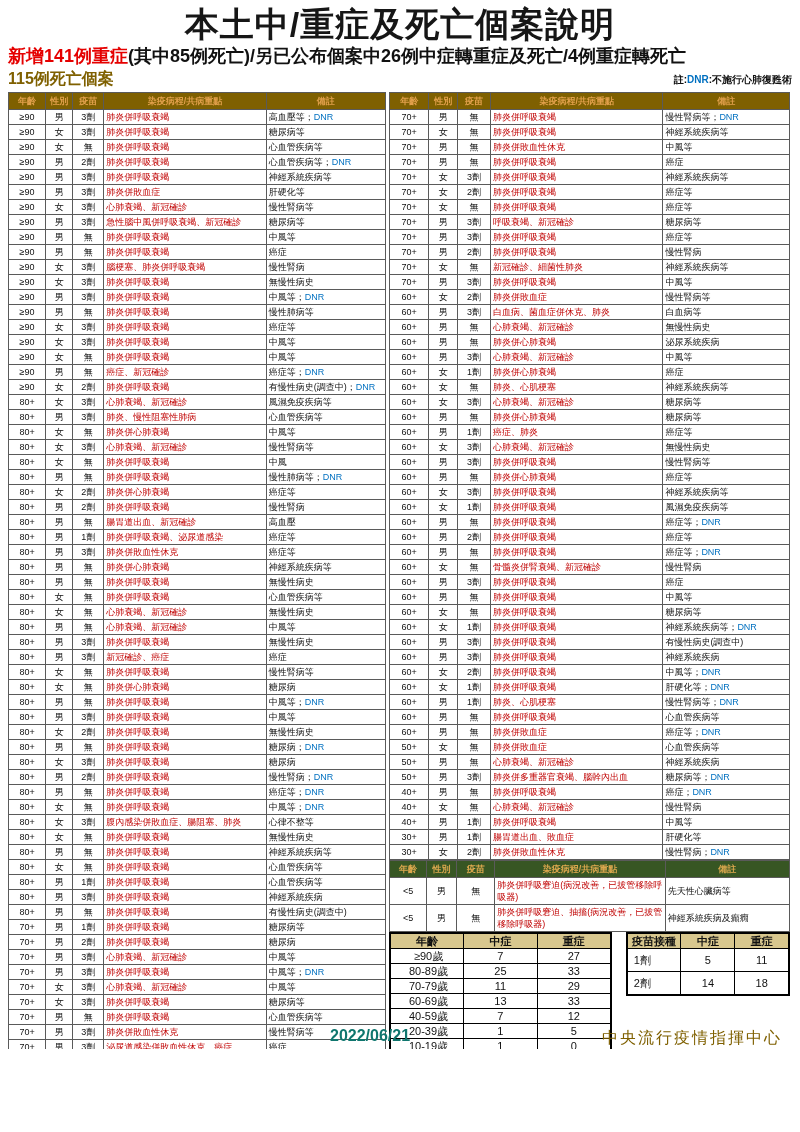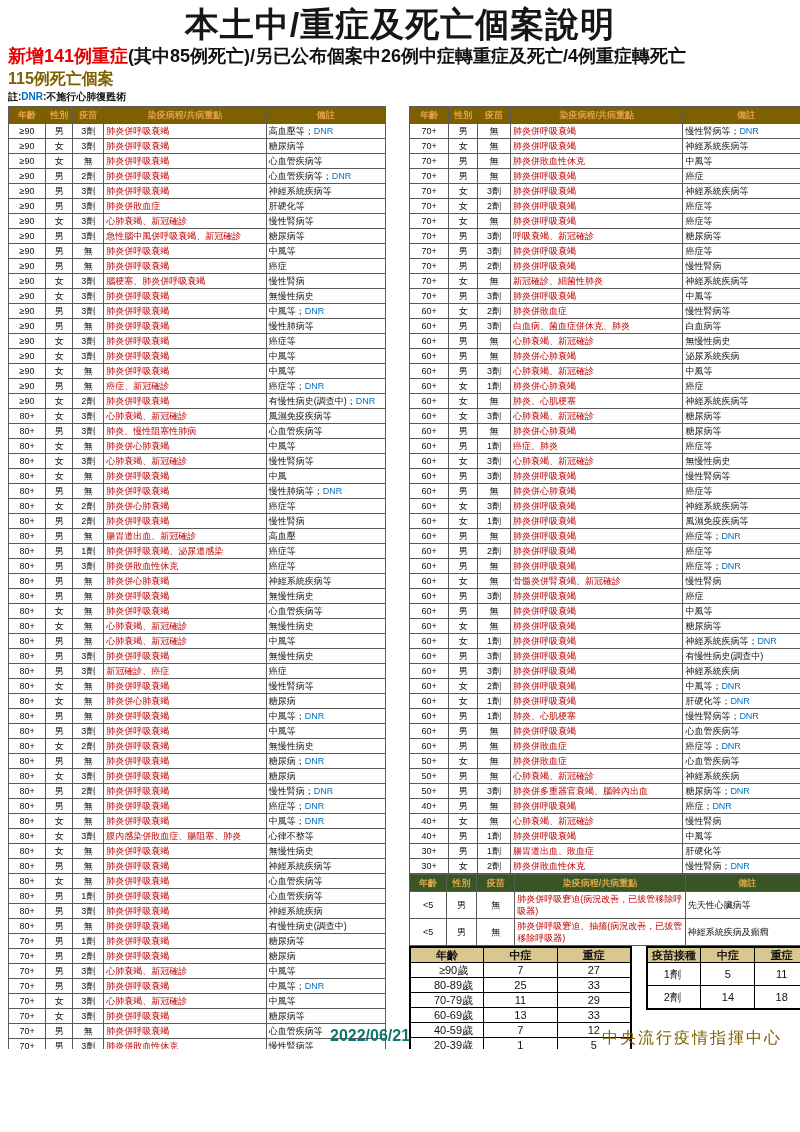--- a/index.html
+++ b/index.html
@@ -4,25 +4,25 @@
 <style>
   * { margin:0; padding:0; box-sizing:border-box; }
   html,body { width:800px; background:#ffffff; font-family:"Liberation Sans","DejaVu Sans",sans-serif; color:#111; }
   .page { width:800px; height:1049px; padding:4px 8px 2px 8px; position:relative; overflow:hidden; }
 
   .title { text-align:center; font-size:34px; font-weight:bold; color:#161616; letter-spacing:1px; line-height:40px; }
   .subtitle { font-size:18px; font-weight:bold; line-height:24px; white-space:nowrap; }
   .red { color:#e50000; }
   .blue, .dnr { color:#0070c0; }
 
-  .death-head-row { display:flex; justify-content:space-between; align-items:flex-start; margin:1px 0 2px 0;flex-direction:column; }
+  .death-head-row { display:flex; justify-content:space-between; align-items:center; margin:1px 0 2px 0; }
   .death-heading { font-size:16px; font-weight:bold; color:#7f6000; }
   .dnr-note { font-size:10px; font-weight:bold; color:#111; }
 
-  .columns { display:flex; gap:23px; align-items:flex-start; }
+  .columns { display:flex; gap:3px; align-items:flex-start; }
   .col-left { width:378px; flex:0 0 auto; }
   .col-right { width:401px; flex:0 0 auto; }
 
   table { border-collapse:collapse; width:100%; table-layout:fixed; }
   .death-table td, .death-table th, .special-table td, .special-table th {
     border:1px solid #5a5a5a; font-size:9px; line-height:12px; padding:1px 2px; vertical-align:middle;
     overflow:hidden;
   }
   .death-table th { background:#7f6000; color:#e2a04b; font-weight:bold; text-align:center; padding:2px 1px; }
   .special-table th { background:#375623; color:#dca84e; font-weight:bold; text-align:center; padding:2px 1px; }
@@ -34,21 +34,21 @@
   .special-table col.c-course { width:170px; } .special-table col.c-note { width:124px; }
   td.course { color:#c00000; }
 
   .special-heading { font-size:13px; font-weight:bold; margin:5px 0 2px 0; color:#111; }
   .summary-heading { font-size:15px; font-weight:bold; margin:6px 0 3px 0; white-space:nowrap; }
 
   .summary-wrap { display:flex; gap:14px; align-items:flex-start; }
   .summary-table { border:2px solid #000; }
   .summary-table th, .summary-table td { border:1px solid #000; font-size:11px; line-height:12px; padding:1px 3px; text-align:center; }
   .summary-table th { background:#d8c78e; font-weight:bold; }
-  .summary-table td:first-child { text-align:left; padding-left:16px; }
+  .summary-table td:first-child { text-align:left; padding-left:6px; }
   #age-summary { width:228px; }
   #vaccine-summary { width:168px; }
   #vaccine-summary td { padding-top:5px; padding-bottom:5px; }
   #age-summary td:first-child { text-align:center; }
 
   .footer-date { position:absolute; left:330px; bottom:4px; font-size:16px; font-weight:bold; color:#0f766e; }
   .footer-org { position:absolute; right:18px; bottom:0; font-size:16px; font-weight:normal; color:#7f6000; letter-spacing:2px; }
 </style>
 </head>
 <body>

